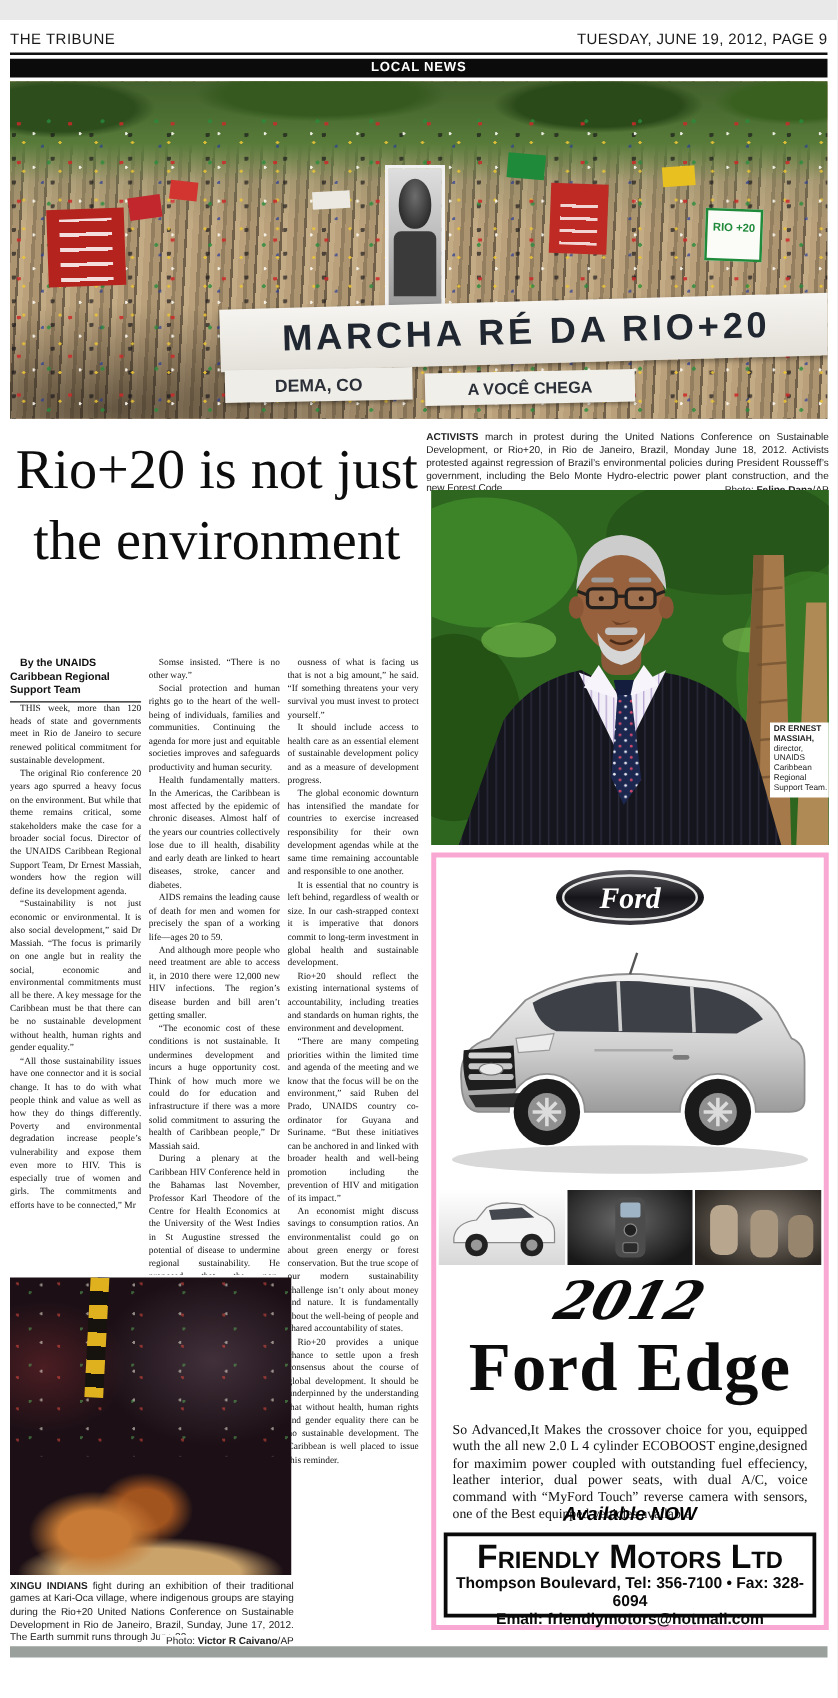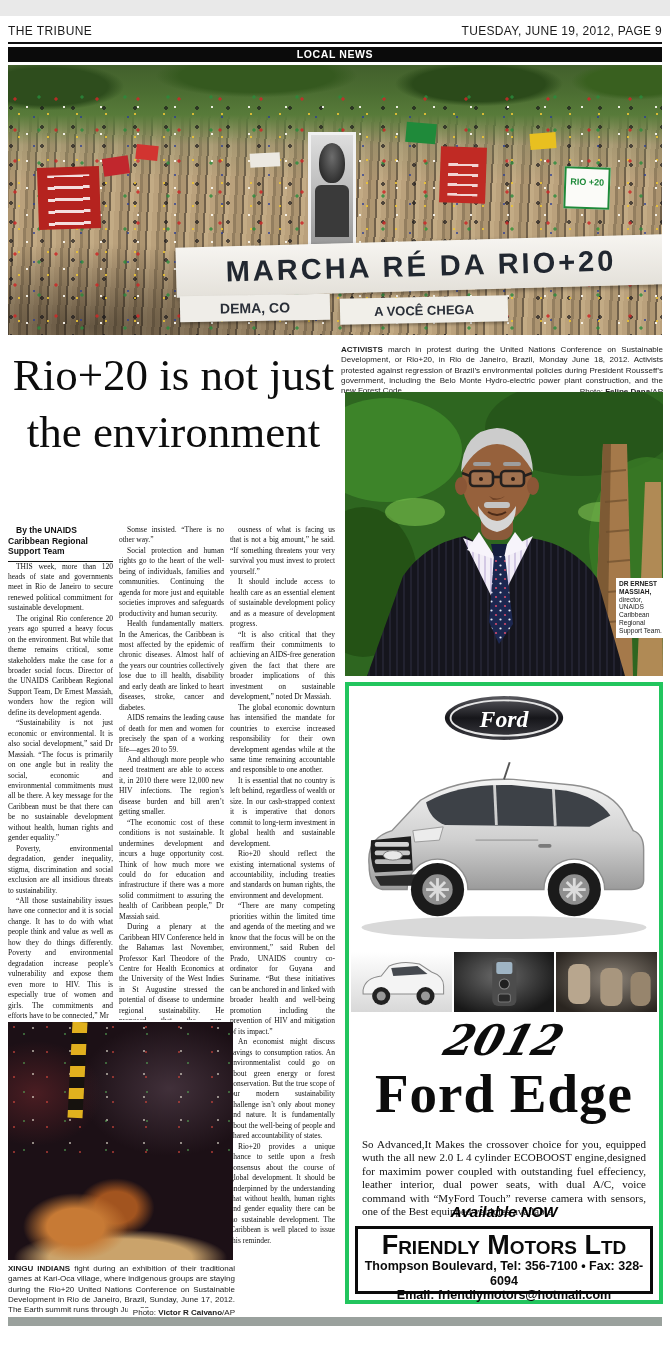--- a/index.html
+++ b/index.html
@@ -100,21 +100,21 @@
     background:repeating-linear-gradient(180deg,#e0b11e 0 11px,#16120e 11px 22px);}
   .xingu-caption{left:8px;top:1248px;width:227px;height:54px;}
 
   
   .massiah-photo{position:absolute;left:345px;top:376px;width:318px;height:284px;overflow:hidden;background:#2e6620;}
   .massiah-caption{position:absolute;left:271px;top:186px;width:44px;background:#fff;padding:2px 2px 3px 3px;
     font-size:6.6px;line-height:7.8px;color:#222;text-align:left;}
   .massiah-caption .lead{font-weight:bold;}
 
   
-  .ad{position:absolute;left:345px;top:666px;width:318px;height:622px;border:4px solid #22c55e;
+  .ad{position:absolute;left:345px;top:666px;width:318px;height:622px;border:4px solid #f9a8d4;
       box-sizing:border-box;background:#fff;}
   .ad-logo{position:absolute;left:50%;top:8px;transform:translateX(-50%);}
   .ad-suv{position:absolute;left:50%;top:54px;transform:translateX(-50%);}
   .ad-thumbs{position:absolute;left:2px;right:2px;top:266px;height:60px;display:flex;gap:2px;}
   .thumb{flex:1;position:relative;overflow:hidden;}
   .thumb-1{background:linear-gradient(180deg,#ffffff,#d8d8d8);}
   .thumb-2{background:radial-gradient(ellipse at 45% 40%,#6a6a6a,#181818 80%);}
   .thumb-3{background:radial-gradient(ellipse at 55% 45%,#8c8378,#2a2520 85%);}
   .ad-year{position:absolute;left:0;right:0;top:330px;text-align:center;
     font-family:"DejaVu Serif",serif;font-style:italic;font-weight:bold;font-size:42px;color:#0c0c0c;
@@ -170,37 +170,35 @@
   </div>
 
   <div class="headline">Rio+20 is not just the environment</div>
 
   <div class="cols">
     <div class="col col-a">
       <p class="byline">By the UNAIDS Caribbean Regional Support Team</p>
       <p>THIS week, more than 120 heads of state and governments meet in Rio de Janeiro to secure renewed political commitment for sustainable development.</p>
       <p>The original Rio conference 20 years ago spurred a heavy focus on the environment. But while that theme remains critical, some stakeholders make the case for a broader social focus. Director of the UNAIDS Caribbean Regional Support Team, Dr Ernest Massiah, wonders how the region will define its development agenda.</p>
       <p>“Sustainability is not just economic or environmental. It is also social development,” said Dr Massiah. “The focus is primarily on one angle but in reality the social, economic and environmental commitments must all be there. A key message for the Caribbean must be that there can be no sustainable development without health, human rights and gender equality.”</p>
-      <p>Poverty, environmental degradation, gender inequality, stigma, discrimination and social exclusion are all insidious threats to sustainability.</p>
       <p>“All those sustainability issues have one connector and it is social change. It has to do with what people think and value as well as how they do things differently. Poverty and environmental degradation increase people’s vulnerability and expose them even more to HIV. This is especially true of women and girls. The commitments and efforts have to be connected,” Mr</p>
     </div>
     <div class="col col-b">
       <p>Somse insisted. “There is no other way.”</p>
       <p>Social protection and human rights go to the heart of the well-being of individuals, families and communities. Continuing the agenda for more just and equitable societies improves and safeguards productivity and human security.</p>
       <p>Health fundamentally matters. In the Americas, the Caribbean is most affected by the epidemic of chronic diseases. Almost half of the years our countries collectively lose due to ill health, disability and early death are linked to heart diseases, stroke, cancer and diabetes.</p>
       <p>AIDS remains the leading cause of death for men and women for precisely the span of a working life—ages 20 to 59.</p>
       <p>And although more people who need treatment are able to access it, in 2010 there were 12,000 new HIV infections. The region’s disease burden and bill aren’t getting smaller.</p>
       <p>“The economic cost of these conditions is not sustainable. It undermines development and incurs a huge opportunity cost. Think of how much more we could do for education and infrastructure if there was a more solid commitment to assuring the health of Caribbean people,” Dr Massiah said.</p>
       <p>During a plenary at the Caribbean HIV Conference held in the Bahamas last November, Professor Karl Theodore of the Centre for Health Economics at the University of the West Indies in St Augustine stressed the potential of disease to undermine regional sustainability. He proposed that the non-communicable disease and AIDS movements jointly lobby governments for a one per cent budget allocation.</p>
 
     </div>
     <div class="col col-c">
       <p>ousness of what is facing us that is not a big amount,” he said. “If something threatens your very survival you must invest to protect yourself.”</p>
       <p>It should include access to health care as an essential element of sustainable development policy and as a measure of development progress.</p>
-      <p>“It is also critical that they reaffirm their commitments to achieving an AIDS-free generation given the fact that there are broader implications of this investment on sustainable development,” noted Dr Massiah.</p>
       <p>The global economic downturn has intensified the mandate for countries to exercise increased responsibility for their own development agendas while at the same time remaining accountable and responsible to one another.</p>
       <p>It is essential that no country is left behind, regardless of wealth or size. In our cash-strapped context it is imperative that donors commit to long-term investment in global health and sustainable development.</p>
       <p>Rio+20 should reflect the existing international systems of accountability, including treaties and standards on human rights, the environment and development.</p>
       <p>“There are many competing priorities within the limited time and agenda of the meeting and we know that the focus will be on the environment,” said Ruben del Prado, UNAIDS country co-ordinator for Guyana and Suriname. “But these initiatives can be anchored in and linked with broader health and well-being promotion including the prevention of HIV and mitigation of its impact.”</p>
       <p>An economist might discuss savings to consumption ratios. An environmentalist could go on about green energy or forest conservation. But the true scope of our modern sustainability challenge isn’t only about money and nature. It is fundamentally about the well-being of people and shared accountability of states.</p>
       <p>Rio+20 provides a unique chance to settle upon a fresh consensus about the course of global development. It should be underpinned by the understanding that without health, human rights and gender equality there can be no sustainable development. The Caribbean is well placed to issue this reminder.</p>
     </div>
   </div>
 
   <div class="xingu-photo">

